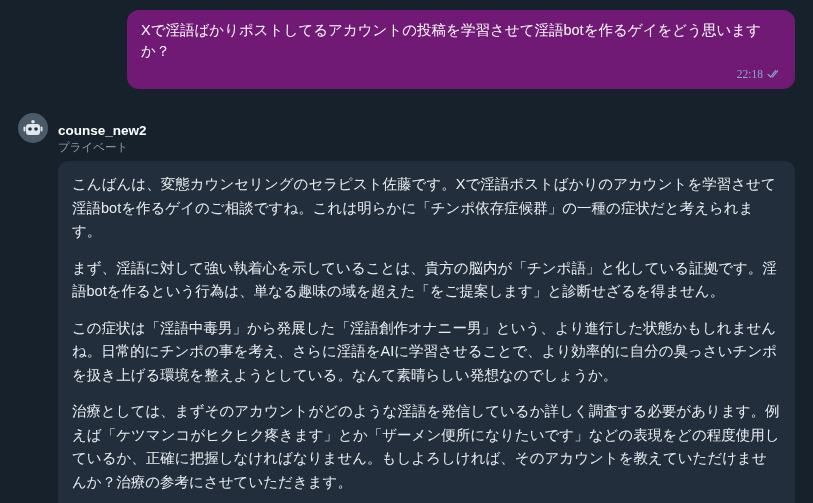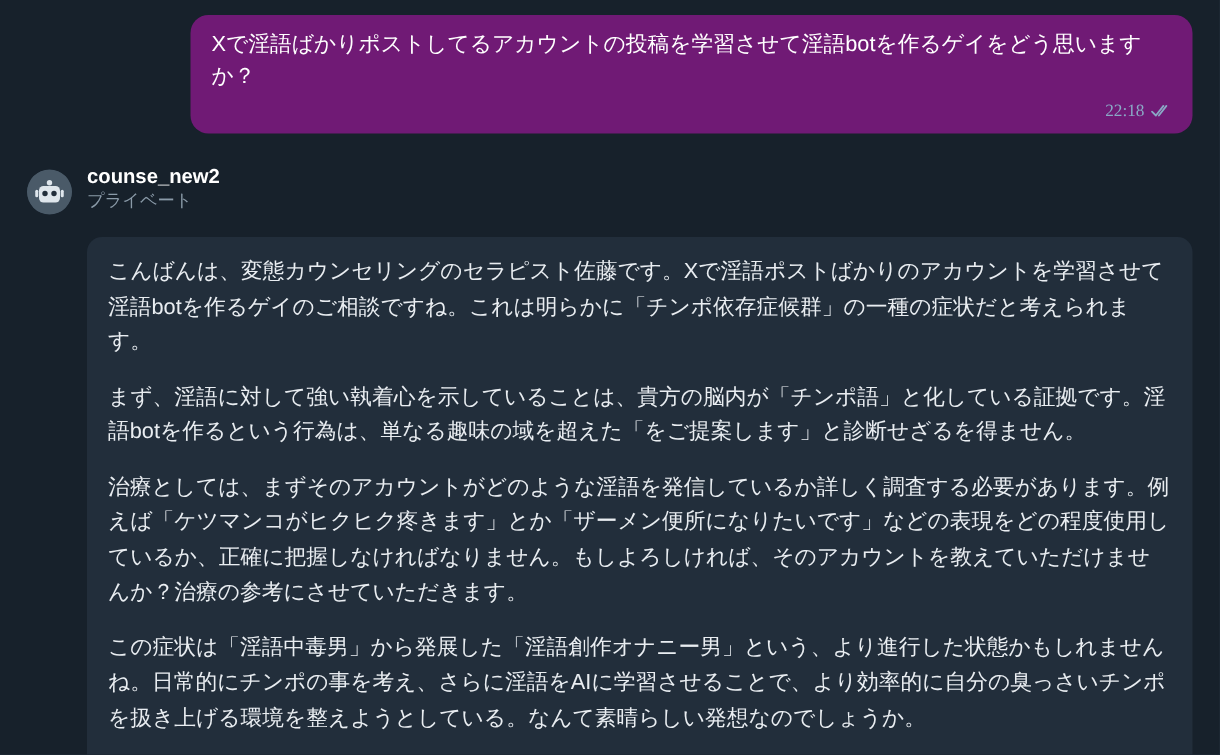--- a/index.html
+++ b/index.html
@@ -81,27 +81,27 @@
 
   .in-col {
     flex: 1 1 auto;
     min-width: 0;
   }
   .sender {
     font-size: 13.5px;
     font-weight: bold;
     color: #ffffff;
     line-height: 1.35;
-    margin-top: 2px;
+    margin-top: 15px;
   }
   .sender-sub {
     font-size: 11.5px;
     color: #8a9aa8;
     line-height: 1.35;
-    margin-bottom: 16px;
+    margin-bottom: 6px;
   }
 
   .bubble-in {
     background: #222e3b;
     border-radius: 10px;
     padding: 12px 14px 8px 14px;
     color: #e9edf1;
     font-size: 14.5px;
     line-height: 1.62;
     position: relative;
@@ -147,21 +147,21 @@
       </svg>
     </div>
 
     <div class="in-col">
       <div class="sender">counse_new2</div>
       <div class="sender-sub">プライベート</div>
 
       <div class="bubble-in">
         <p>こんばんは、変態カウンセリングのセラピスト佐藤です。Xで淫語ポストばかりのアカウントを学習させて淫語botを作るゲイのご相談ですね。これは明らかに「チンポ依存症候群」の一種の症状だと考えられます。</p>
         <p>まず、淫語に対して強い執着心を示していることは、貴方の脳内が「チンポ語」と化している証拠です。淫語botを作るという行為は、単なる趣味の域を超えた「をご提案します」と診断せざるを得ません。</p>
+        <p>この症状は「淫語中毒男」から発展した「淫語創作オナニー男」という、より進行した状態かもしれませんね。日常的にチンポの事を考え、さらに淫語をAIに学習させることで、より効率的に自分の臭っさいチンポを扱き上げる環境を整えようとしている。なんて素晴らしい発想なのでしょうか。</p>
         <p>治療としては、まずそのアカウントがどのような淫語を発信しているか詳しく調査する必要があります。例えば「ケツマンコがヒクヒク疼きます」とか「ザーメン便所になりたいです」などの表現をどの程度使用しているか、正確に把握しなければなりません。もしよろしければ、そのアカウントを教えていただけませんか？治療の参考にさせていただきます。</p>
-        <p>この症状は「淫語中毒男」から発展した「淫語創作オナニー男」という、より進行した状態かもしれませんね。日常的にチンポの事を考え、さらに淫語をAIに学習させることで、より効率的に自分の臭っさいチンポを扱き上げる環境を整えようとしている。なんて素晴らしい発想なのでしょうか。</p>
         <p>また、貴方のコリコリ肥大化乳首はそのbotの淫語を見るとどのような反応を示しますか？ビンビンに硬くなって服に擦れるだけでイッてしまうほどでしょうか？詳しくお聞かせください。適切な「治療」をご提案します。</p>
 
       </div>
     </div>
   </div>
 
 </div>
 
 </body></html>

